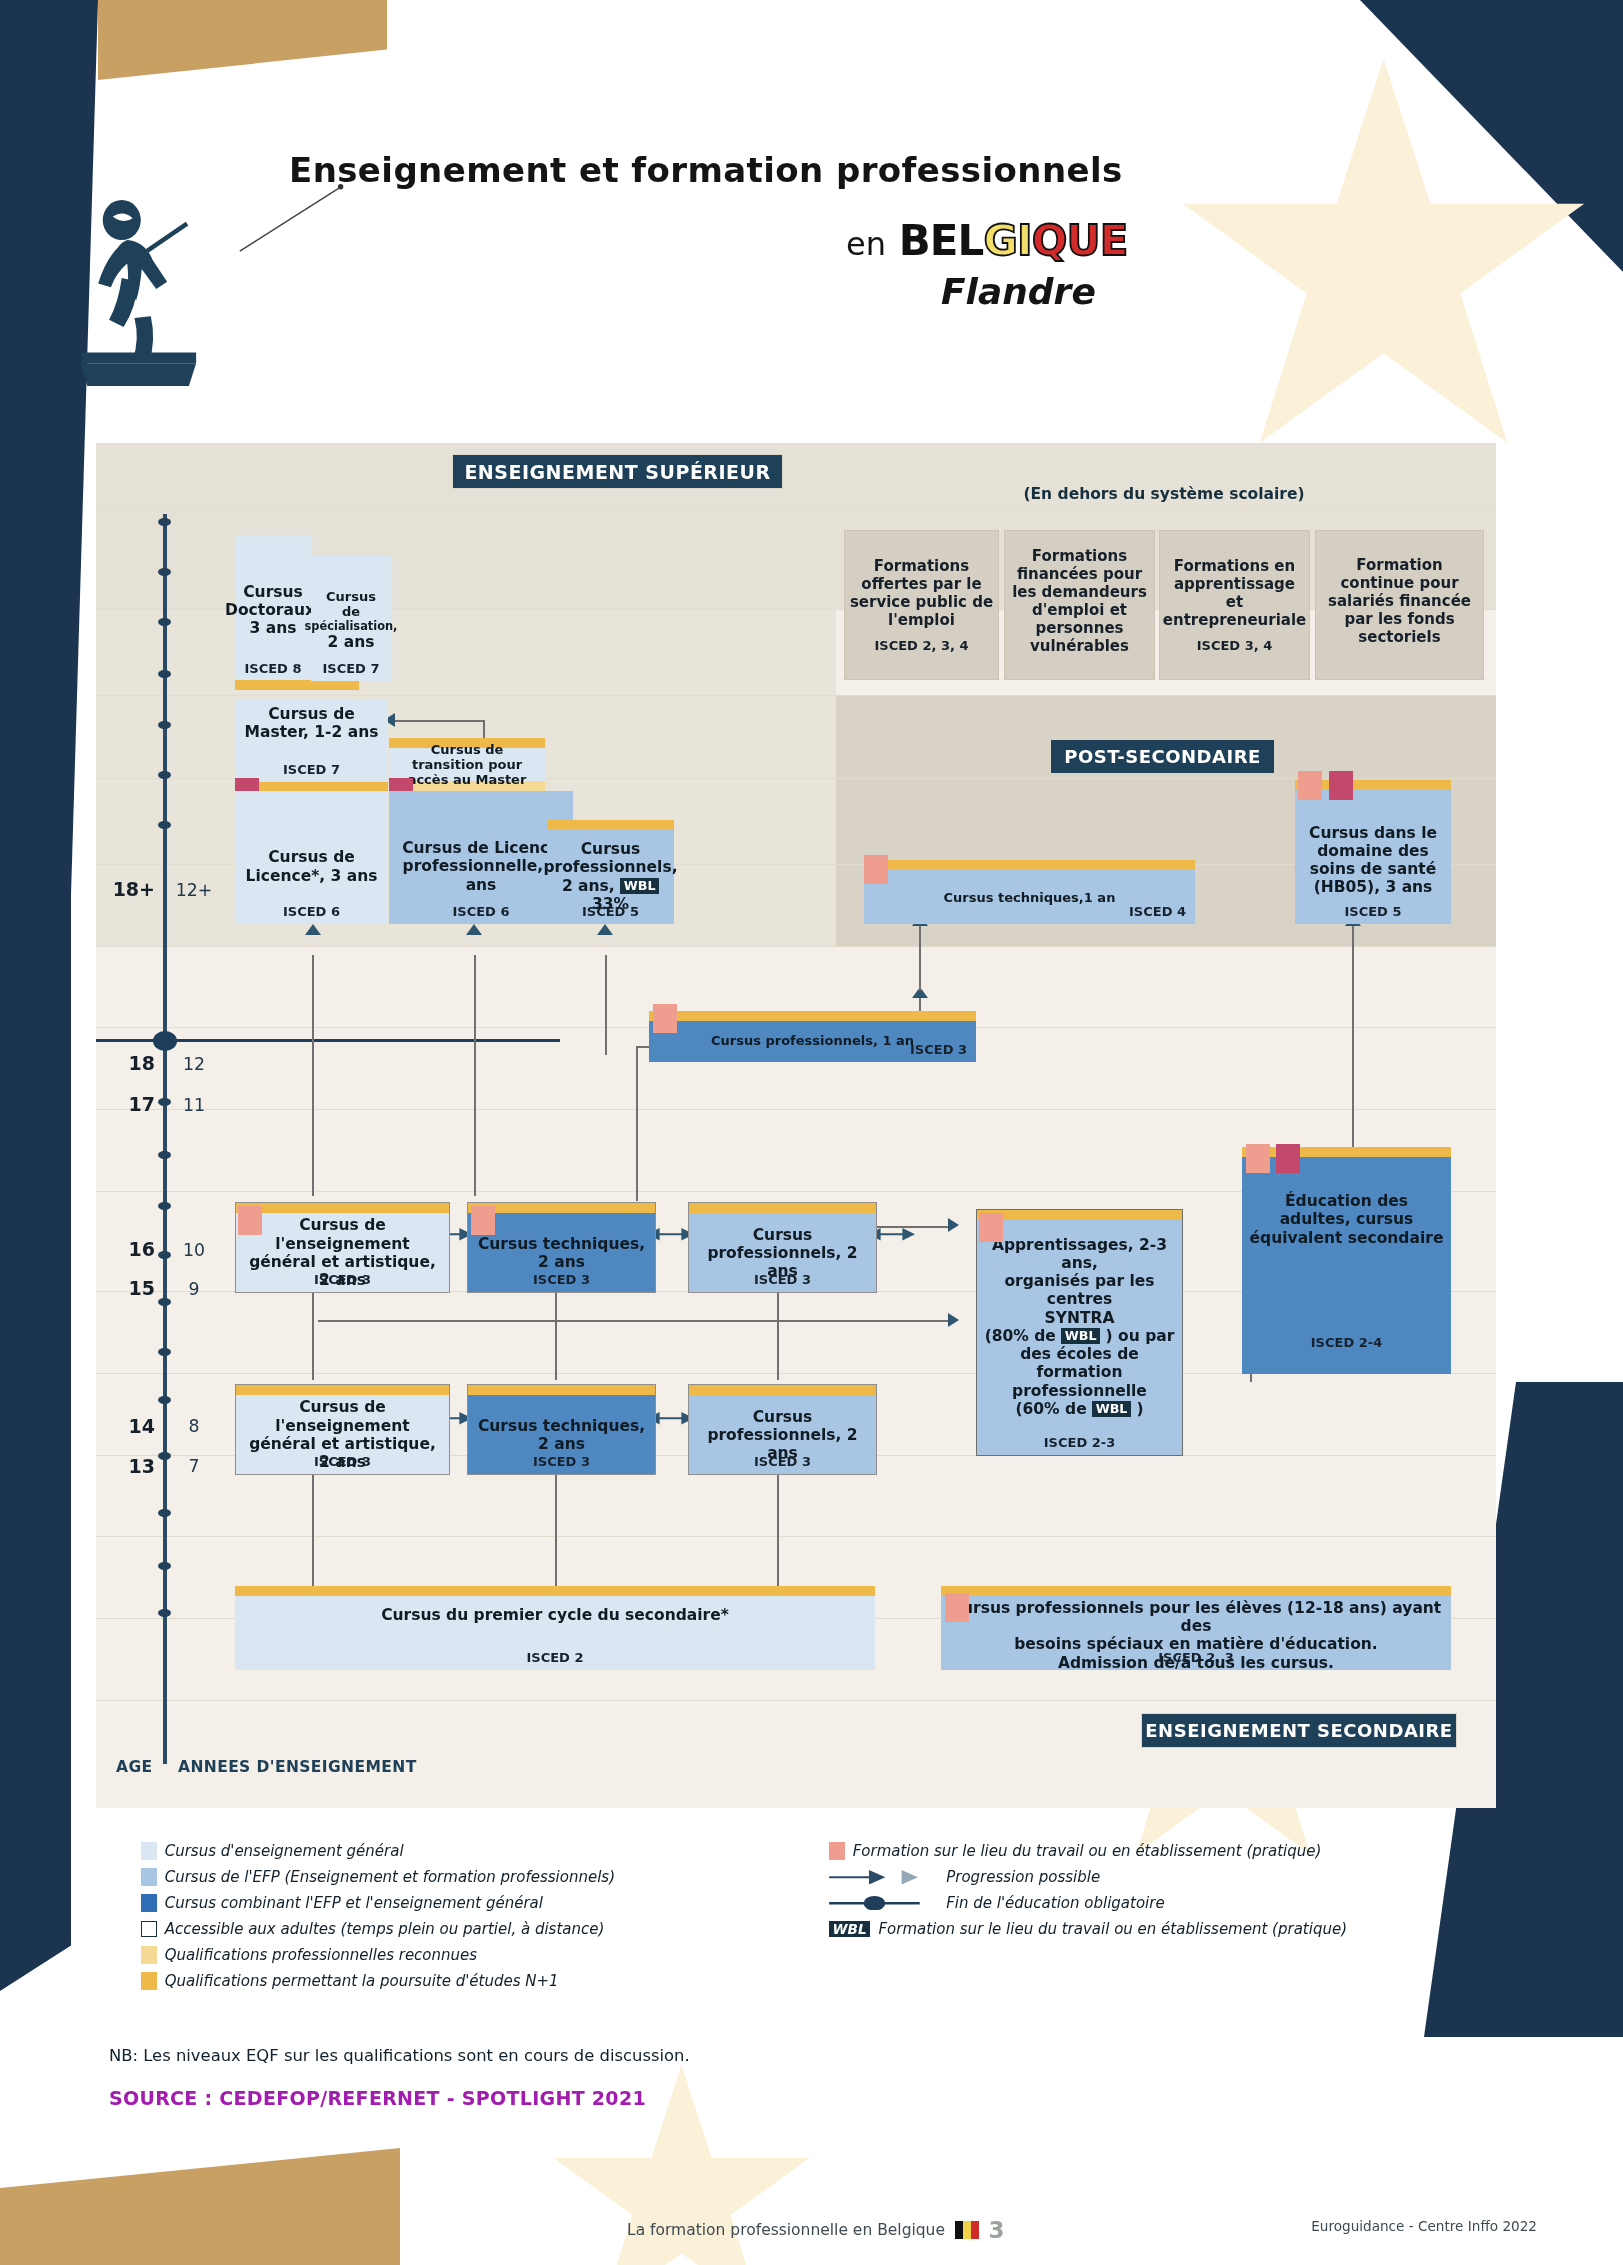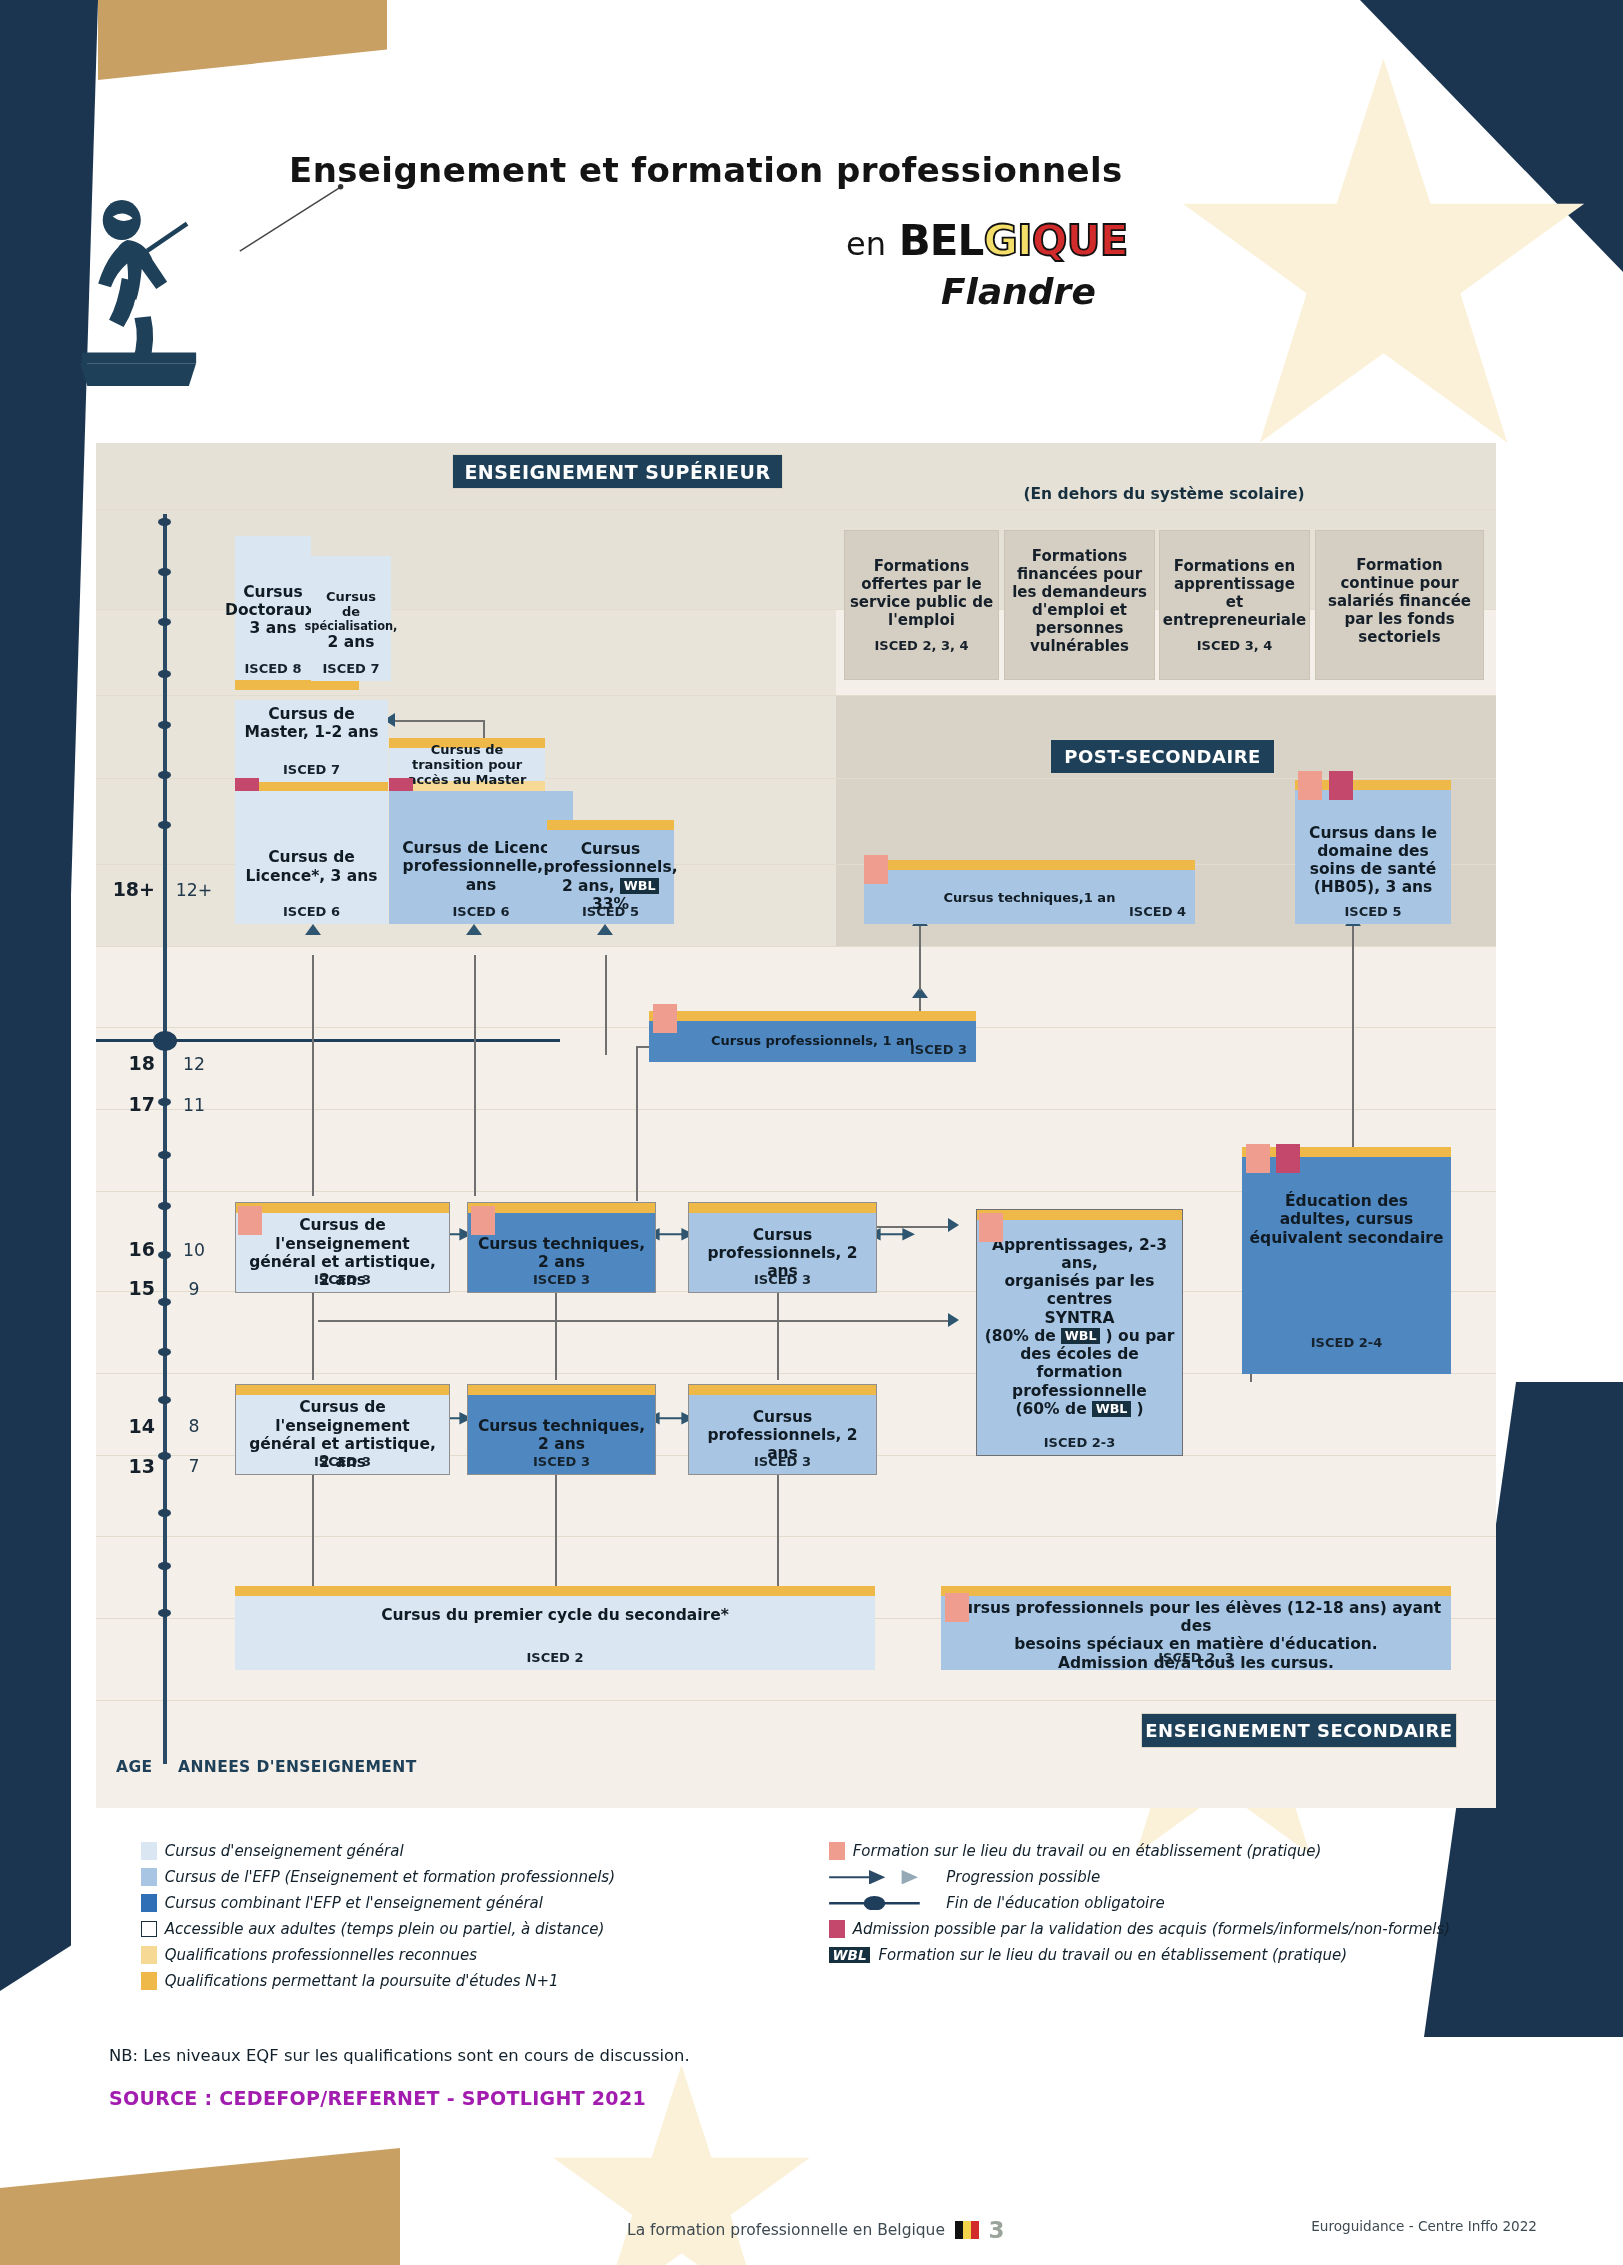--- a/index.html
+++ b/index.html
@@ -594,24 +594,20 @@
       <span>Progression possible</span>
     </div>
     <div class="lg-row">
       <svg width="109" height="14.5" viewBox="0 0 120 16">
         <line x1="0" y1="8" x2="100" y2="8" stroke="#1f3e5c" stroke-width="3"></line>
         <ellipse cx="50" cy="8" rx="12" ry="8" fill="#1f3e5c"></ellipse>
       </svg>
       <span>Fin de l'éducation obligatoire</span>
     </div>
     <div class="lg-row">
-      <span class="sw" style="background:#c4476c"></span>
-      <span>Admission possible par la validation des acquis (formels/informels/non-formels)</span>
-    </div>
-    <div class="lg-row">
       <span class="wbl" style="font-size:13.6px;">WBL</span>
       <span>Formation sur le lieu du travail ou en établissement (pratique)</span>
     </div>
   </div>
 
   <div class="nb">NB: Les niveaux EQF sur les qualifications sont en cours de discussion.</div>
   <div class="src">SOURCE : CEDEFOP/REFERNET - SPOTLIGHT 2021</div>
 
   <div class="footer-l">
     <span>La formation professionnelle en Belgique</span>

